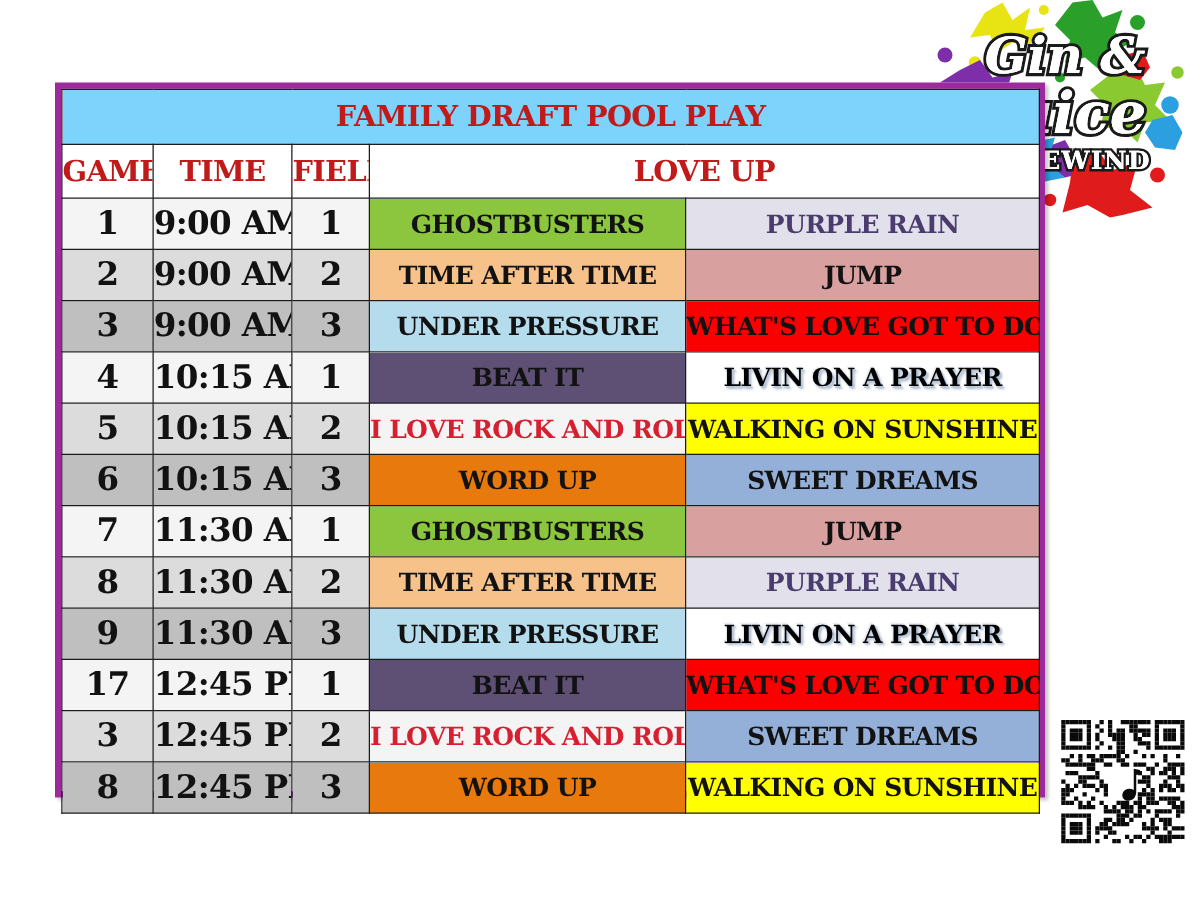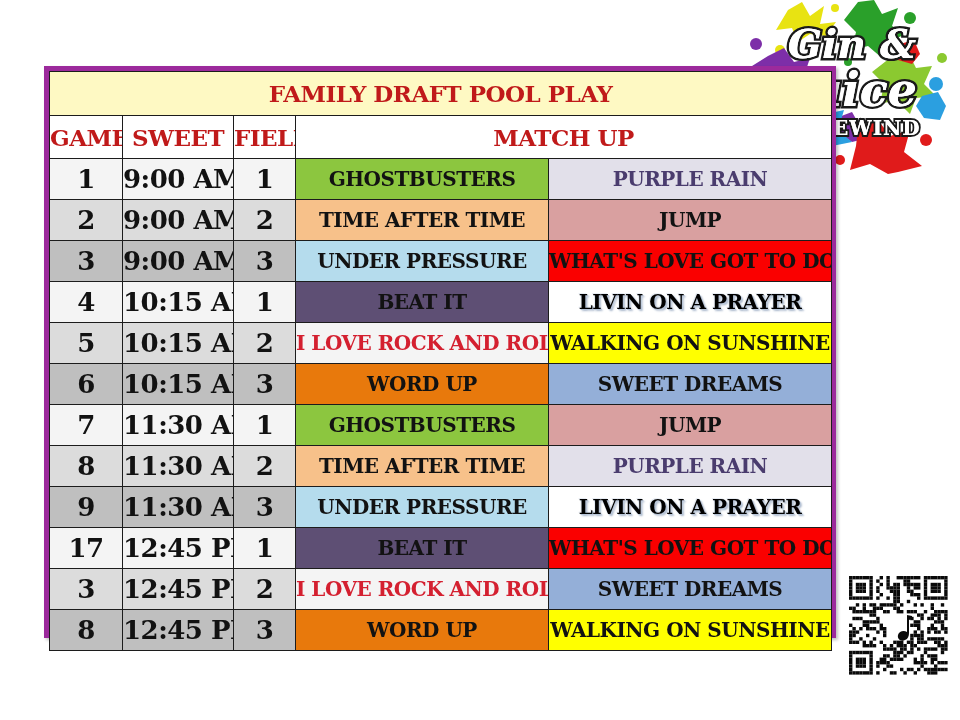--- a/index.html
+++ b/index.html
@@ -53,21 +53,21 @@
     font-family: "DejaVu Serif", "Liberation Serif", serif;
     font-weight: bold;
     letter-spacing: -0.5px;
     overflow: hidden;
     white-space: nowrap;
   }
 
   
   td.title-cell {
     height: 43px;
-    background: #fef9c3;
+    background: #7dd3fc;
     color: #c01a1a;
     font-size: 23px;
     border-top: none;
     border-left: none;
     border-right: none;
   }
 
   
   td.head-cell {
     height: 42px;
@@ -172,23 +172,23 @@
         <col class="c-field">
         <col class="c-a">
         <col class="c-b">
     </colgroup>
     <tbody>
       <tr>
         <td class="title-cell" colspan="5">FAMILY DRAFT POOL PLAY</td>
       </tr>
       <tr>
         <td class="head-cell">GAME#</td>
-        <td class="head-cell">SWEET</td>
+        <td class="head-cell">TIME</td>
         <td class="head-cell">FIELD</td>
-        <td class="head-cell" colspan="2">MATCH UP</td>
+        <td class="head-cell" colspan="2">LOVE UP</td>
       </tr>
 
     <tr>
           <td class="num-cell tier-0">1</td>
           <td class="num-cell tier-0">9:00 AM</td>
           <td class="num-cell tier-0">1</td>
           <td class="match-cell" style="background: rgb(140, 198, 63); color: rgb(18, 18, 18);"><span class="cell-text">GHOSTBUSTERS</span></td>
           <td class="match-cell" style="background: rgb(226, 224, 234); color: rgb(74, 60, 110);"><span class="cell-text">PURPLE RAIN</span></td>
         </tr>
         <tr>

